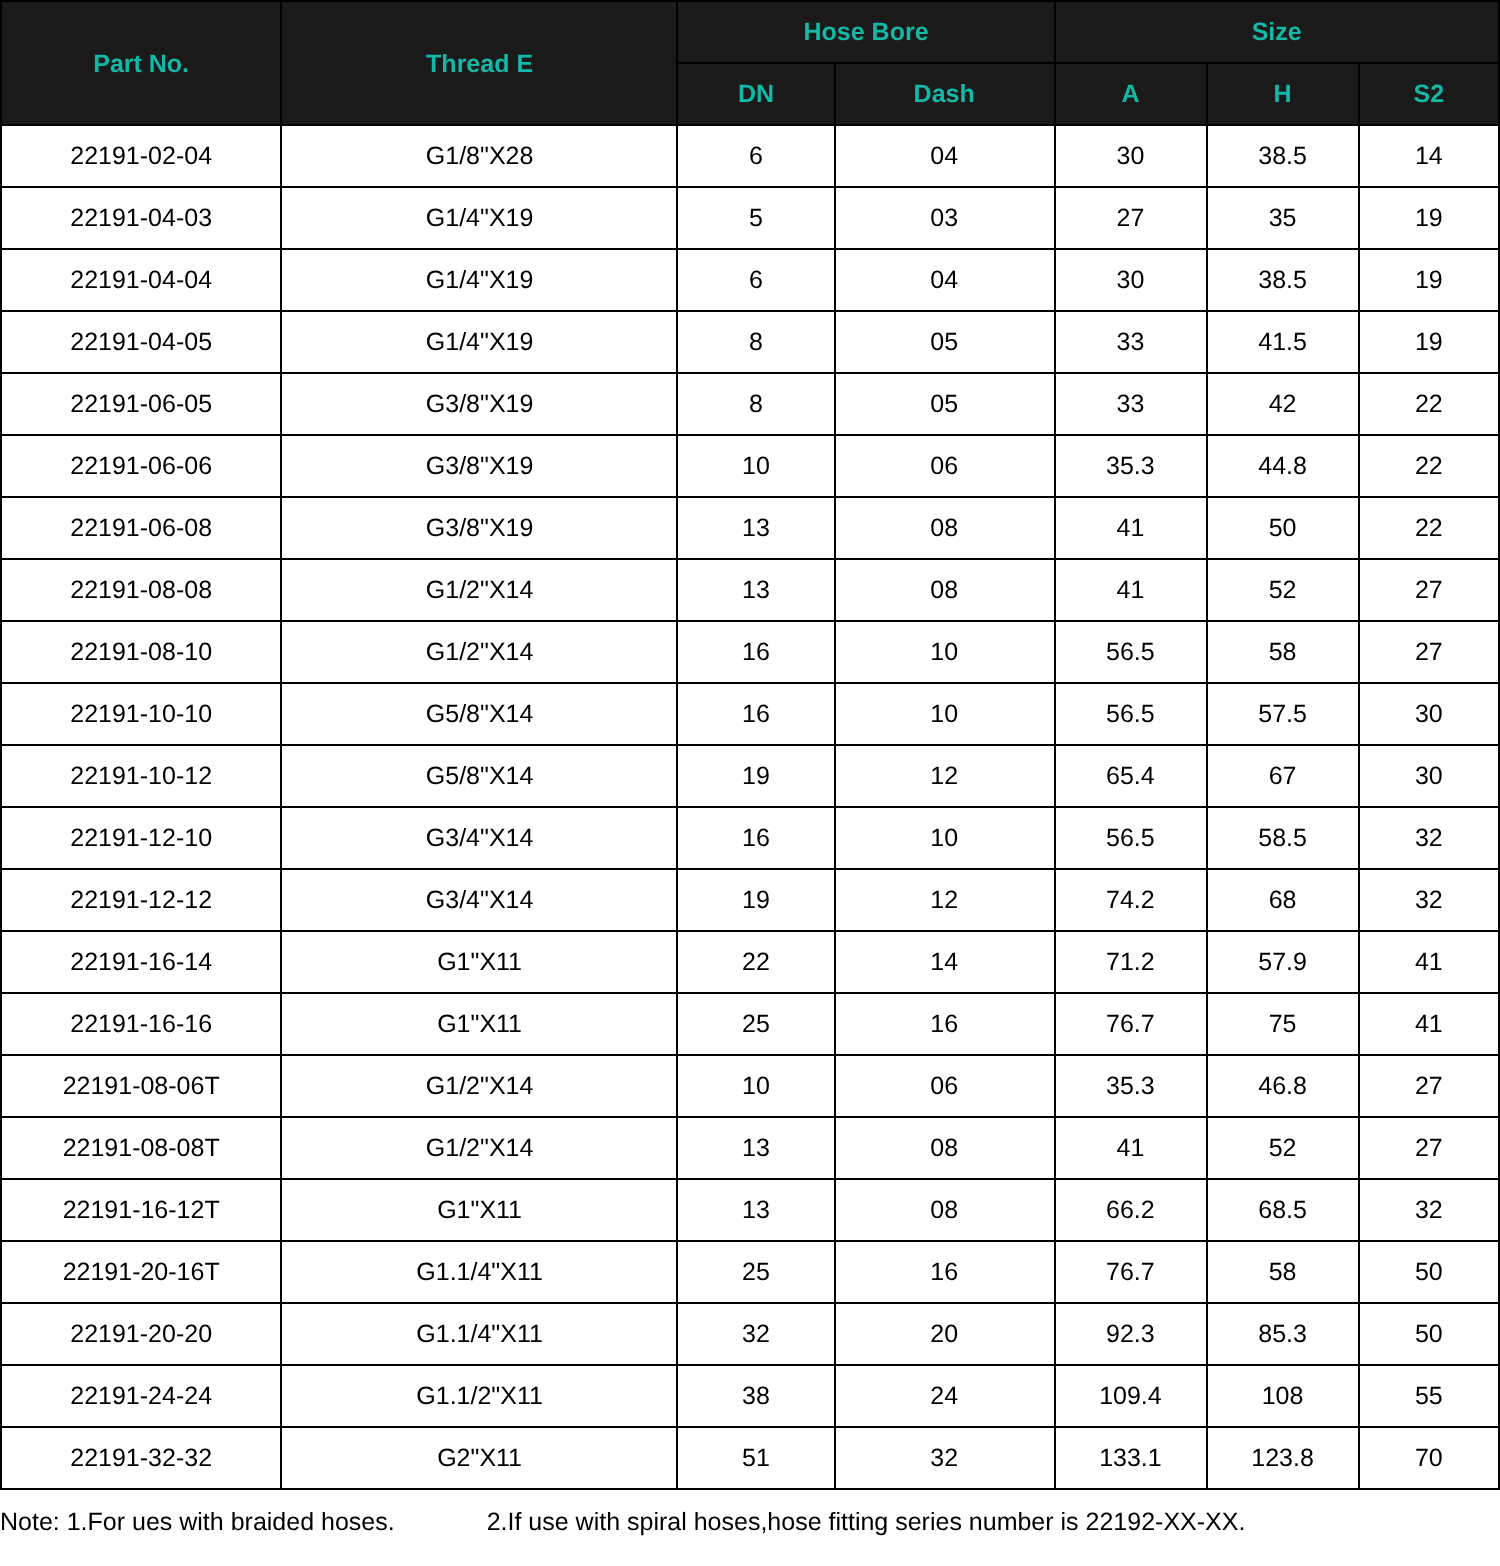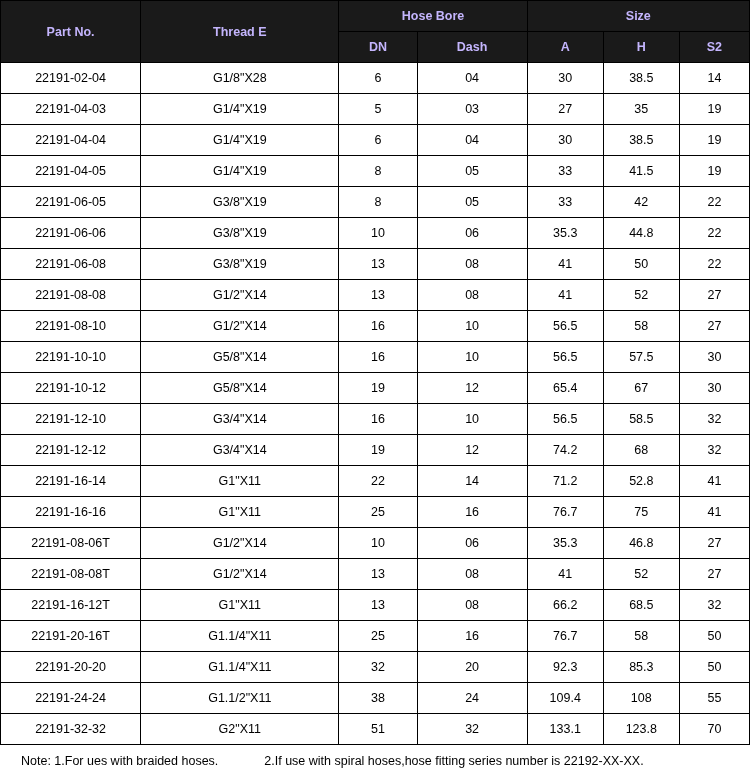--- a/index.html
+++ b/index.html
@@ -27,40 +27,40 @@
   }
   table.spec th, table.spec td {
     border: 1px solid #000000;
     text-align: center;
     vertical-align: middle;
     font-size: 12.5px;
     padding: 0;
   }
   thead th {
     background: #1a1a1a;
-    color: #c4b5fd;
+    color: #14b8a6;
     font-weight: bold;
     font-size: 13px;
     border: 1px solid #1a1a1a;
   }
   thead tr.r1 th { height: 30px; }
   thead tr.r2 th { height: 30px; }
   tbody td { height: 30px; }
   
   col.c-part   { width: 140px; }
   col.c-thread { width: 198px; }
   col.c-dn     { width: 78px; }
   col.c-dash   { width: 110px; }
   col.c-a      { width: 76px; }
   col.c-h      { width: 76px; }
   col.c-s2     { width: 70px; }
 
   .note {
     font-size: 12.5px;
-    padding: 9px 4px 0 21px;
+    padding: 9px 4px 0 0;
     white-space: nowrap;
   }
   .note .gap { display: inline-block; width: 46px; }
 </style>
 </head>
 <body>
 
 <div class="sheet">
 
   <table class="spec">
@@ -205,21 +205,21 @@
           <td>74.2</td>
           <td>68</td>
           <td>32</td>
         </tr>
         <tr>
           <td>22191-16-14</td>
           <td>G1"X11</td>
           <td>22</td>
           <td>14</td>
           <td>71.2</td>
-          <td>52.8</td>
+          <td>57.9</td>
           <td>41</td>
         </tr>
         <tr>
           <td>22191-16-16</td>
           <td>G1"X11</td>
           <td>25</td>
           <td>16</td>
           <td>76.7</td>
           <td>75</td>
           <td>41</td>

